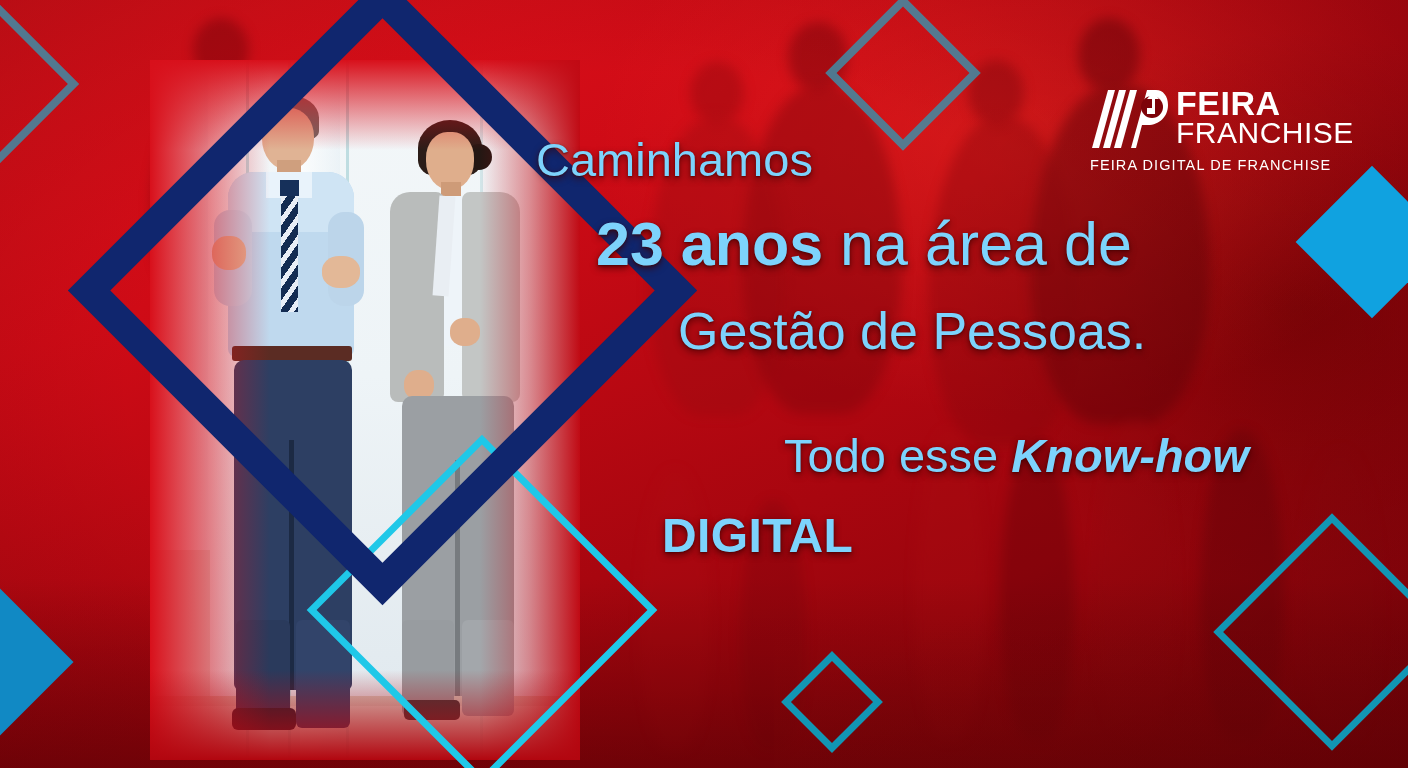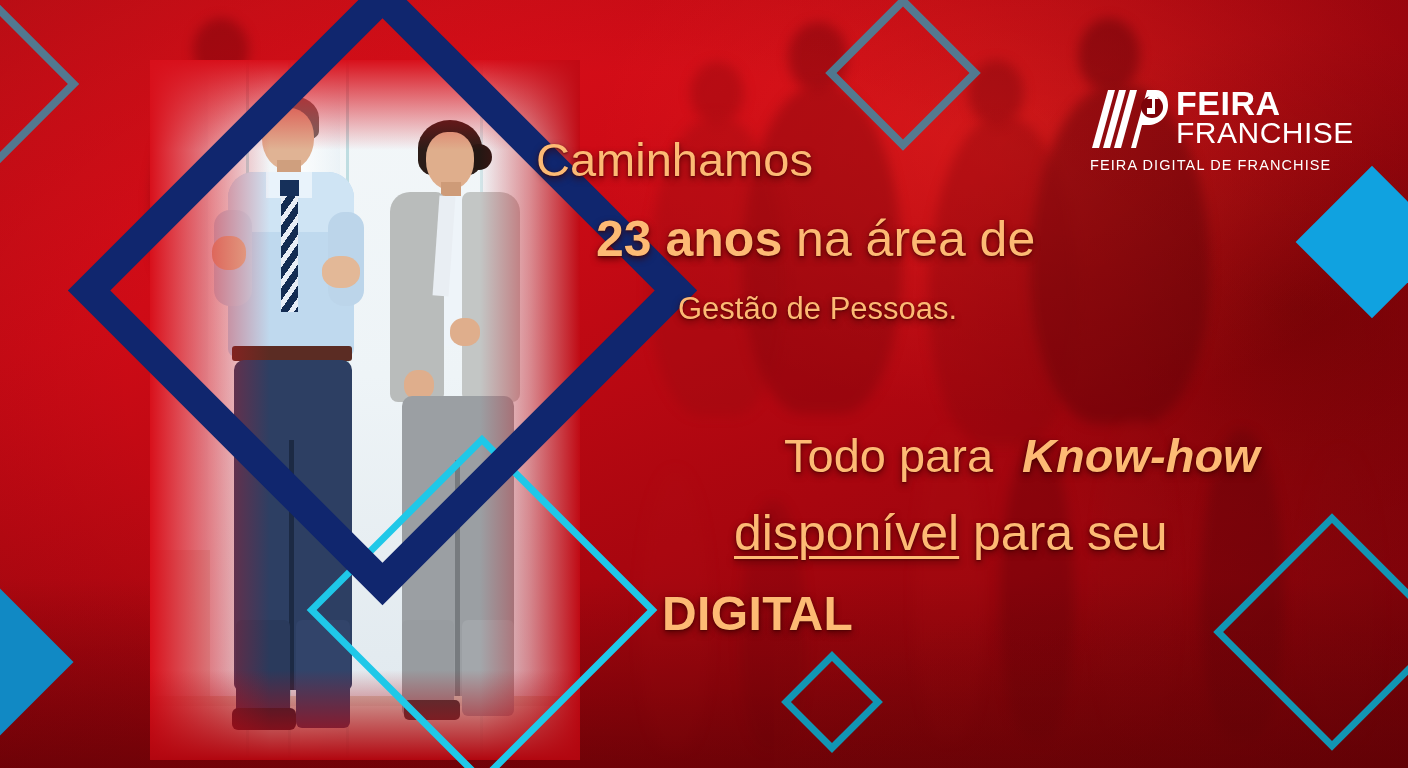--- a/index.html
+++ b/index.html
@@ -73,31 +73,31 @@
     border:30px solid #10266e;
     background:transparent;
   }
   .dia-cyan-outline{border:7px solid #1fc8e8;background:transparent;}
   .dia-teal-outline{border:7px solid #1296b4;background:transparent;}
   .dia-teal-soft{border:8px solid rgba(63,140,166,.85);background:transparent;}
   .dia-solid-blue{background:#10a2e0;}
   .dia-solid-blue2{background:#1189c4;}
 
   
-  .copy{position:absolute;color:#fdba74;}
+  .copy{position:absolute;color:#7dd3fc;}
   .line{
     white-space:nowrap;
     text-shadow:0 3px 7px rgba(60,0,0,.75), 0 1px 2px rgba(60,0,0,.6);
     line-height:1.04;
   }
   .t1{font-size:47px;font-weight:400;}
-  .t2{font-size:50px;font-weight:400;}
-  .t3{font-size:31px;font-weight:400;}
+  .t2{font-size:61px;font-weight:400;}
+  .t3{font-size:52px;font-weight:400;}
   .bold{font-weight:700;}
-  .bolditalic{font-weight:700;font-style:italic;margin-left:16px;}
+  .bolditalic{font-weight:700;font-style:italic;}
   .ul{text-decoration:underline;text-underline-offset:6px;text-decoration-thickness:3px;}
   .big{font-size:48px;font-weight:700;letter-spacing:.4px;}
 
   
   .logo{position:absolute;right:78px;top:88px;width:240px;color:#fff;}
   .logo-row{display:flex;align-items:flex-start;gap:8px;}
   .logo-mark{flex:0 0 auto;}
   .logo-words{display:flex;flex-direction:column;line-height:.92;}
   .logo-planet{font-size:34px;font-weight:700;letter-spacing:.5px;}
   .logo-franchise{font-size:30px;font-weight:300;letter-spacing:.5px;}
@@ -235,24 +235,21 @@
   <div class="copy" style="left:536px;top:136px;">
     <div class="line t1">Caminhamos</div>
     <div class="line t2" style="margin-top:28px;margin-left:60px;">
       <span class="bold">23 anos</span><span> na área de</span>
     </div>
     <div class="line t3" style="margin-top:28px;margin-left:142px;">Gestão de Pessoas.</div>
   </div>
 
   <div class="copy" style="left:736px;top:432px;">
     <div class="line t1" style="margin-left:48px;">
-      <span>Todo para </span><span class="bolditalic">Know-how</span>
-    </div>
-    <div class="line t2" style="margin-top:26px;margin-left:-2px;">
-      <span class="ul">disponível</span><span> para seu</span>
+      <span>Todo esse </span><span class="bolditalic">Know-how</span>
     </div>
     <div class="line big" style="margin-top:30px;margin-left:-74px;">DIGITAL</div>
   </div>
 
   <div class="logo">
     <div class="logo-row">
       <div class="logo-mark">
         <svg width="78" height="62" viewBox="0 0 78 62" aria-hidden="true">
           <g fill="#ffffff">
             <polygon points="2,60 18,2 25,2 9,60"></polygon>

